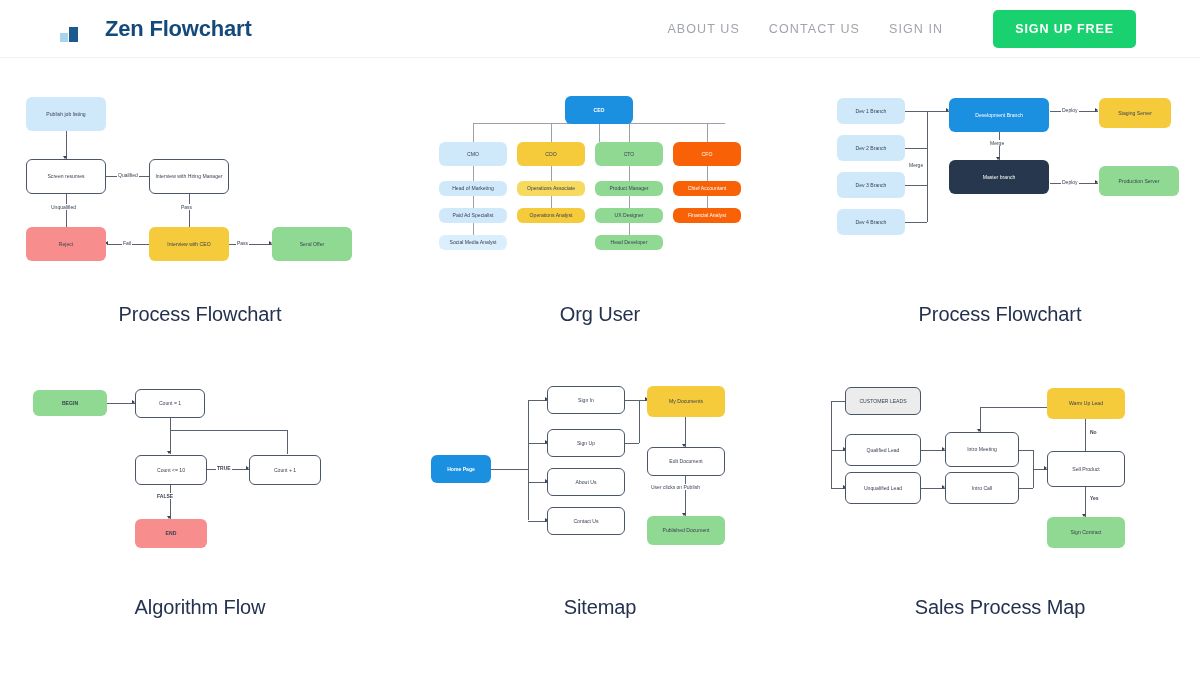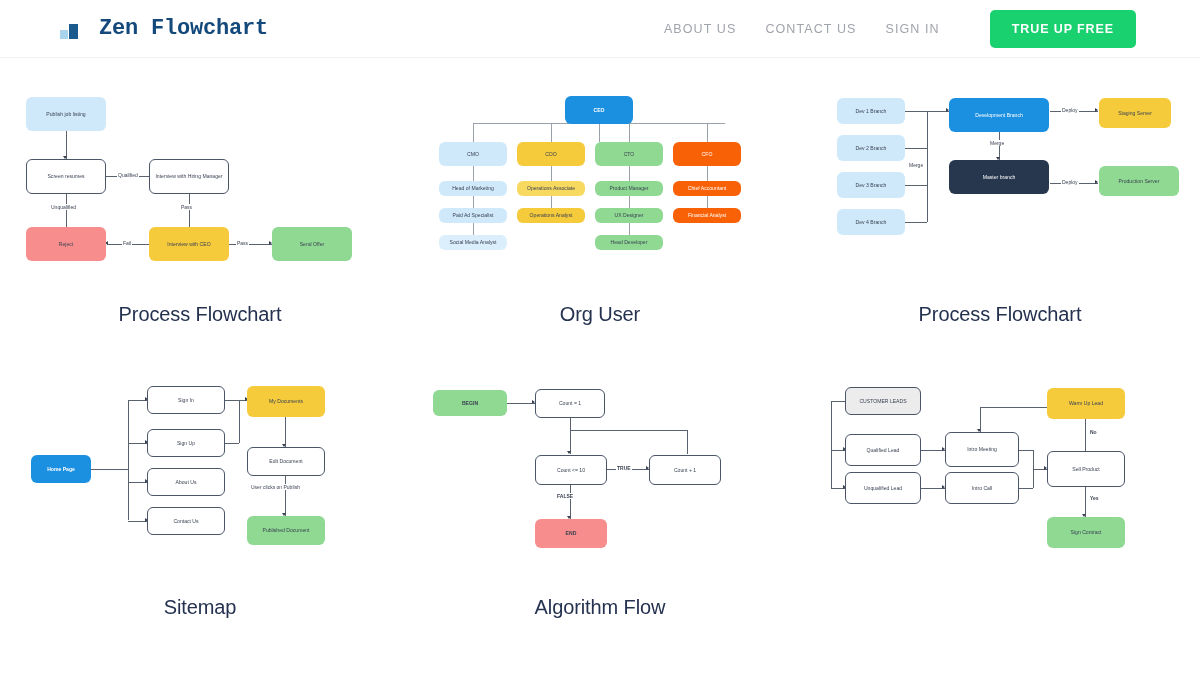--- a/index.html
+++ b/index.html
@@ -13,21 +13,21 @@
   
   .header {
     height: 58px;
     background: #ffffff;
     border-bottom: 1px solid #f0f1f3;
     display: flex;
     align-items: center;
     padding: 0 64px 0 60px;
     position: relative;
   }
-  .brand { display: flex; align-items: center; gap: 20px; font-family: Liberation Mono, monospace; }
+  .brand { display: flex; align-items: flex-end; gap: 26px; }
   .logo-mark { width: 19px; height: 20px; position: relative; display: block; }
   .logo-mark i { position: absolute; bottom: 0; display: block; }
   .logo-bar-light { left: 0; width: 8px; height: 9px; background: #a9d5ec; }
   .logo-bar-dark  { left: 9px; width: 9px; height: 15px; background: #1b5a8c; }
   .brand-name {
     font-size: 22px; font-weight: bold; color: #14497b; letter-spacing: -0.2px;
   }
   .nav { margin-left: auto; display: flex; align-items: center; gap: 29px; }
   .nav-link {
     font-size: 12.5px; color: #a0a4ab; letter-spacing: 1.1px;
@@ -93,21 +93,21 @@
     <span class="logo-mark">
       <i class="logo-bar-light"></i>
         <i class="logo-bar-dark"></i>
     </span>
     <span class="brand-name">Zen Flowchart</span>
   </div>
   <div class="nav">
     <a class="nav-link">ABOUT US</a>
     <a class="nav-link">CONTACT US</a>
     <a class="nav-link">SIGN IN</a>
-    <button class="cta">TRUE UP FREE</button>
+    <button class="cta">SIGN UP FREE</button>
   </div>
 </div>
 
 <div class="gallery">
 
   <div class="card">
     <div class="canvas">
 
       <div class="ln v" style="left:49px;top:47px;height:28px;"></div>
       <div class="ar down" style="left:46.4px;top:72px;"></div>
@@ -216,20 +216,49 @@
 
       <div class="n" style="left:282px;top:14px;width:72px;height:30px;background:#f5cb3c;">Staging Server</div>
       <div class="n" style="left:282px;top:82px;width:80px;height:30px;background:#8fd993;">Production Server</div>
     </div>
     <div class="caption">Process Flowchart</div>
   </div>
 
   <div class="card">
     <div class="canvas">
 
+      <div class="ln h" style="left:90px;top:26px;width:28px;"></div>
+      <div class="ar right" style="left:115px;top:23.4px;"></div>
+
+      <div class="ln v" style="left:153px;top:41px;height:36px;"></div>
+      <div class="ar down" style="left:150.4px;top:74px;"></div>
+
+      <div class="ln h" style="left:190px;top:92px;width:42px;"></div>
+      <div class="ar right" style="left:229px;top:89.4px;"></div>
+      <div class="lbl b" style="left:199px;top:88px;">TRUE</div>
+
+      <div class="ln v" style="left:270px;top:53px;height:24px;"></div>
+      <div class="ln h" style="left:154px;top:53px;width:116px;"></div>
+
+      <div class="ln v" style="left:153px;top:108px;height:34px;"></div>
+      <div class="ar down" style="left:150.4px;top:139px;"></div>
+      <div class="lbl b" style="left:139px;top:116px;">FALSE</div>
+
+      <div class="n bold" style="left:16px;top:13px;width:74px;height:26px;background:#8fd993;">BEGIN</div>
+      <div class="n white" style="left:118px;top:12px;width:70px;height:29px;">Count = 1</div>
+      <div class="n white" style="left:118px;top:78px;width:72px;height:30px;">Count &lt;= 10</div>
+      <div class="n white" style="left:232px;top:78px;width:72px;height:30px;">Count + 1</div>
+      <div class="n bold" style="left:118px;top:142px;width:72px;height:29px;background:#f78d8d;">END</div>
+    </div>
+    <div class="caption">Algorithm Flow</div>
+  </div>
+
+  <div class="card">
+    <div class="canvas">
+
       <div class="ln h" style="left:73px;top:92px;width:38px;"></div>
       <div class="ar left" style="left:71px;top:89.4px;"></div>
       <div class="ln v" style="left:111px;top:23px;height:120px;"></div>
       <div class="ln h" style="left:111px;top:23px;width:19px;"></div>
       <div class="ar right" style="left:128px;top:20.4px;"></div>
       <div class="ln h" style="left:111px;top:66px;width:19px;"></div>
       <div class="ar right" style="left:128px;top:63.4px;"></div>
       <div class="ln h" style="left:111px;top:105px;width:19px;"></div>
       <div class="ar right" style="left:128px;top:102.4px;"></div>
       <div class="ln h" style="left:111px;top:144px;width:19px;"></div>
@@ -256,49 +285,20 @@
       <div class="n" style="left:230px;top:9px;width:78px;height:31px;background:#f5cb3c;">My Documents</div>
       <div class="n white" style="left:230px;top:70px;width:78px;height:29px;">Edit Document</div>
       <div class="n" style="left:230px;top:139px;width:78px;height:29px;background:#8fd993;">Published Document</div>
     </div>
     <div class="caption">Sitemap</div>
   </div>
 
   <div class="card">
     <div class="canvas">
 
-      <div class="ln h" style="left:90px;top:26px;width:28px;"></div>
-      <div class="ar right" style="left:115px;top:23.4px;"></div>
-
-      <div class="ln v" style="left:153px;top:41px;height:36px;"></div>
-      <div class="ar down" style="left:150.4px;top:74px;"></div>
-
-      <div class="ln h" style="left:190px;top:92px;width:42px;"></div>
-      <div class="ar right" style="left:229px;top:89.4px;"></div>
-      <div class="lbl b" style="left:199px;top:88px;">TRUE</div>
-
-      <div class="ln v" style="left:270px;top:53px;height:24px;"></div>
-      <div class="ln h" style="left:154px;top:53px;width:116px;"></div>
-
-      <div class="ln v" style="left:153px;top:108px;height:34px;"></div>
-      <div class="ar down" style="left:150.4px;top:139px;"></div>
-      <div class="lbl b" style="left:139px;top:116px;">FALSE</div>
-
-      <div class="n bold" style="left:16px;top:13px;width:74px;height:26px;background:#8fd993;">BEGIN</div>
-      <div class="n white" style="left:118px;top:12px;width:70px;height:29px;">Count = 1</div>
-      <div class="n white" style="left:118px;top:78px;width:72px;height:30px;">Count &lt;= 10</div>
-      <div class="n white" style="left:232px;top:78px;width:72px;height:30px;">Count + 1</div>
-      <div class="n bold" style="left:118px;top:142px;width:72px;height:29px;background:#f78d8d;">END</div>
-    </div>
-    <div class="caption">Algorithm Flow</div>
-  </div>
-
-  <div class="card">
-    <div class="canvas">
-
       <div class="ln v" style="left:14px;top:24px;height:87px;"></div>
       <div class="ln h" style="left:14px;top:24px;width:14px;"></div>
       <div class="ln h" style="left:14px;top:73px;width:14px;"></div>
       <div class="ar right" style="left:26px;top:70.4px;"></div>
       <div class="ln h" style="left:14px;top:111px;width:14px;"></div>
       <div class="ar right" style="left:26px;top:108.4px;"></div>
 
       <div class="ln h" style="left:104px;top:73px;width:24px;"></div>
       <div class="ar right" style="left:125px;top:70.4px;"></div>
       <div class="ln h" style="left:104px;top:111px;width:24px;"></div>
@@ -324,15 +324,16 @@
 
       <div class="n gray" style="left:28px;top:10px;width:76px;height:28px;">CUSTOMER LEADS</div>
       <div class="n white" style="left:28px;top:57px;width:76px;height:32px;">Qualified Lead</div>
       <div class="n white" style="left:28px;top:95px;width:76px;height:32px;">Unqualified Lead</div>
       <div class="n white" style="left:128px;top:55px;width:74px;height:35px;">Intro Meeting</div>
       <div class="n white" style="left:128px;top:95px;width:74px;height:32px;">Intro Call</div>
       <div class="n white" style="left:230px;top:74px;width:78px;height:36px;">Sell Product</div>
       <div class="n" style="left:230px;top:11px;width:78px;height:31px;background:#f5cb3c;">Warm Up Lead</div>
       <div class="n" style="left:230px;top:140px;width:78px;height:31px;background:#8fd993;">Sign Contract</div>
     </div>
+    <div class="caption">Sales Process Map</div>
   </div>
 
 </div>
 
 </body></html>

